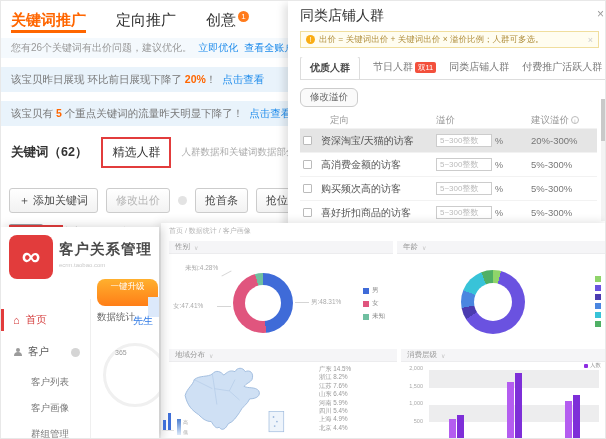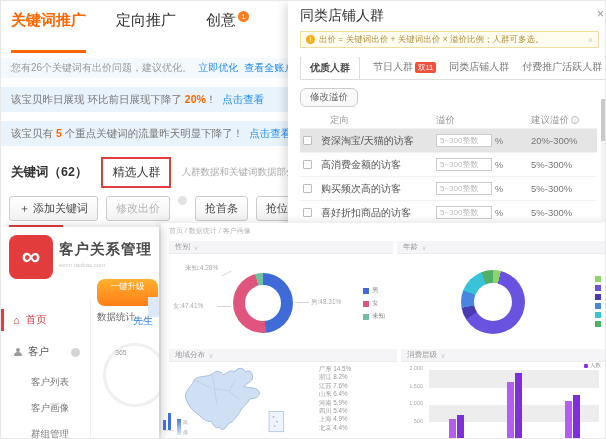--- a/index.html
+++ b/index.html
@@ -2,32 +2,32 @@
 <html><head>
 <meta charset="utf-8">
 <style>
   html,body{margin:0;padding:0;background:#fff;}
   *{box-sizing:border-box;font-family:"Liberation Sans","DejaVu Sans",sans-serif;}
   #stage{position:relative;width:606px;height:439px;background:#fff;overflow:hidden;border:1px solid #e8e8e8;}
 
   
   #kw{position:absolute;left:0;top:0;width:300px;height:232px;background:#fff;z-index:1;}
   .kw-tabs{display:flex;gap:30px;padding:10px 0 0 10px;align-items:flex-start;}
-  .kw-tab{font-size:15px;color:#333;padding-bottom:20px;cursor:pointer;position:relative;white-space:nowrap;}
+  .kw-tab{font-size:15px;color:#333;padding-bottom:0;cursor:pointer;position:relative;white-space:nowrap;}
   .kw-tab.active{color:#ff6600;font-weight:bold;border-bottom:3px solid #ff6600;}
   .kw-badge{display:inline-block;width:11px;height:11px;border-radius:50%;background:#ff7b1c;color:#fff;font-size:8px;line-height:11px;text-align:center;vertical-align:top;margin-left:2px;}
   .kw-notice1{margin-top:5px;height:20px;line-height:20px;background:#f4f9fd;font-size:10px;color:#999;padding-left:10px;white-space:nowrap;overflow:hidden;}
   .kw-notice{margin-top:9px;height:25px;line-height:25px;background:#e9f3fb;font-size:10.5px;color:#777;padding-left:10px;white-space:nowrap;overflow:hidden;}
   .lnk{color:#1f8ceb;margin-left:6px;cursor:pointer;}
   .hl-orange{color:#ff6600;font-weight:bold;}
   .kw-subtabs{margin-top:11px;display:flex;align-items:center;padding-left:10px;}
   .st-kw{font-size:12.5px;font-weight:bold;color:#333;white-space:nowrap;}
   .st-aud{margin-left:14px;border:2px solid #e23c3c;padding:5px 9px;font-size:12px;color:#333;white-space:nowrap;}
   .st-hint{margin-left:10px;font-size:9.5px;color:#aaa;white-space:nowrap;overflow:hidden;flex:1;}
-  .kw-btnrow{margin-top:8px;padding-left:8px;display:flex;gap:8px;}
+  .kw-btnrow{margin-top:20px;padding-left:8px;display:flex;gap:8px;align-items:center;}
   .btn{border:1px solid #ccc;border-radius:3px;background:linear-gradient(#fff,#f2f2f2);font-size:11px;color:#444;padding:4px 9px;white-space:nowrap;cursor:pointer;}
   .btn.dim{color:#b5b5b5;}
   .mini-circle{width:9px;height:9px;border-radius:50%;background:#e3e3e3;flex:none;}
   .kw-filter{margin-top:10px;padding-left:8px;display:flex;gap:11px;align-items:center;font-size:10px;color:#666;white-space:nowrap;}
   .gray-box{background:#9aa0a6;color:#fff;font-size:9px;padding:2px 8px;border-radius:2px;}
   .car{color:#ff8a00;font-size:8px;margin-left:1px;}
   .filter-val{border:1px solid #ccc;padding:1px 8px;font-size:10px;color:#555;background:#fff;cursor:pointer;}
   .red-cut{position:absolute;left:8px;top:224px;width:54px;height:8px;background:#e23c3c;}
 
   

